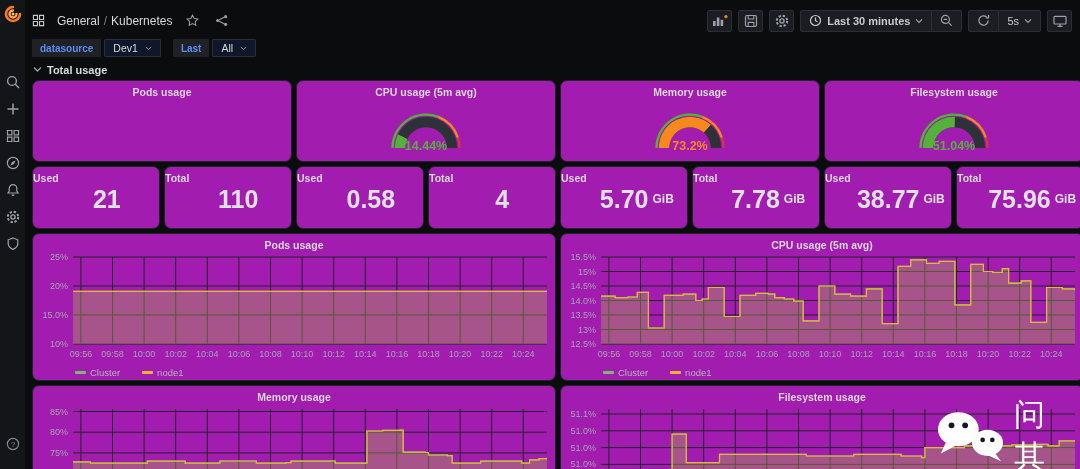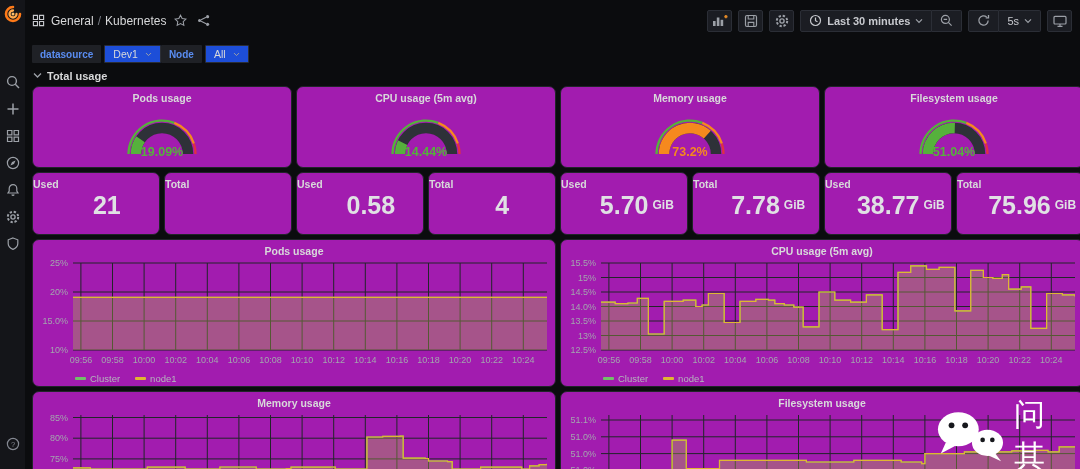--- a/index.html
+++ b/index.html
@@ -6,50 +6,50 @@
   html,body{width:1080px;height:469px;overflow:hidden}
   body{background:#0b0c0e;font-family:"Liberation Sans",sans-serif;position:relative}
   .app{display:flex;width:100%;height:100%}
   
   .sidebar{width:25px;background:#141519;display:flex;flex-direction:column;align-items:center;flex:none}
   .logo{margin:5px 0 19px;cursor:pointer}
   .side-btn{width:25px;height:27px;display:flex;align-items:center;justify-content:center;background:none;border:0;cursor:pointer}
   .side-bottom{margin-top:auto;margin-bottom:12px}
   
   .main{flex:1;display:flex;flex-direction:column;min-width:0}
-  .navbar{height:33px;display:flex;align-items:center;padding:8px 8px 0 7px;gap:6px;flex:none}
+  .navbar{height:33px;display:flex;align-items:center;padding:8px 8px 0 7px;gap:12px;flex:none}
   .crumb{color:#d8d9da;font-size:12px;cursor:pointer}
   .sep{color:#7b7f87;font-size:12px}
   .nav-icon-btn{background:none;border:0;display:flex;align-items:center;cursor:pointer;padding:2px}
   .nav-right{margin-left:auto;display:flex;align-items:center;gap:6px}
   .sq-btn{width:25px;height:22px;background:#1b1d23;border:1px solid #2b2e36;border-radius:2px;display:flex;align-items:center;justify-content:center;cursor:pointer}
   .btn-group{display:flex}
   .btn{height:22px;background:#1b1d23;border:1px solid #2b2e36;color:#c7c9ce;font-size:11px;display:flex;align-items:center;gap:5px;padding:0 8px;cursor:pointer}
   .btn-group .btn:not(:first-child){border-left:0}
   .btn-group .btn:first-child{border-radius:2px 0 0 2px}
   .btn-group .btn:last-child{border-radius:0 2px 2px 0}
   
-  .filters{height:22px;display:flex;align-items:center;padding-left:7px;margin-top:10px;flex:none}
+  .filters{height:22px;display:flex;align-items:center;gap:12px;padding-left:7px;margin-top:4px;flex:none}
   .var{display:flex;gap:3px;align-items:center}
   .var-label{background:#1f2126;color:#5a8df2;font-size:10px;font-weight:700;height:18px;display:flex;align-items:center;padding:0 8px;border-radius:1px}
-  .var-value{border:1px solid #2b2e36;background:#1d4ed8;color:#d8d9da;font-size:10.5px;height:18px;display:flex;align-items:center;gap:7px;padding:0 8px;border-radius:1px;cursor:pointer}
+  .var-value{border:1px solid #2b2e36;background:#0f172a;color:#d8d9da;font-size:10.5px;height:18px;display:flex;align-items:center;gap:7px;padding:0 8px;border-radius:1px;cursor:pointer}
   
   .row-title{height:21px;display:flex;align-items:center;gap:5px;padding-left:8px;color:#d8d9da;font-size:11px;font-weight:700;cursor:pointer;flex:none}
   
   .dash{padding-left:7px;display:flex;flex-direction:column;gap:4px}
   .prow{display:flex;gap:4px}
   .panel{background:#a21caf;border:1px solid #212429;border-radius:7px;flex:none;overflow:hidden}
   .panel-title{text-align:center;font-size:10.5px;font-weight:700;color:#d8d9da;padding-top:5px;height:17px;cursor:pointer;white-space:nowrap}
   .gpanel{width:260px;height:82px}
   .gauge-box{display:flex;justify-content:center;margin-top:-1px}
   .spanel{width:128px;height:63px;display:flex;flex-direction:row}
   .stat-value{flex:1;display:flex;align-items:center;justify-content:center;color:#e0e1e4;font-size:25px;font-weight:700;padding-top:3px}
   .stat-unit{font-size:12px;font-weight:700;margin-left:4px}
   .cpanel{width:524px;height:148px}
-  .legend{display:flex;gap:15px;padding-left:42px;font-size:9.5px;color:#b4b7bc;align-items:center;height:14px}
+  .legend{display:flex;gap:22px;padding-left:42px;font-size:9.5px;color:#b4b7bc;align-items:center;height:14px}
   .lg-item{cursor:pointer;white-space:nowrap}
   .lg-item i{display:inline-block;width:11px;height:3px;border-radius:1px;margin-right:4px;vertical-align:middle}
   .tick{fill:#a3a7ae;font-size:9px;font-family:"Liberation Sans",sans-serif}
   .grid{stroke:#222529;stroke-width:1}
   
   .watermark{position:absolute;left:936px;top:394px;display:flex;align-items:center;gap:8px;z-index:5;color:#fff;font-size:31px;letter-spacing:3px}
 </style>
 </head>
 <body>
 
@@ -211,21 +211,21 @@
       <div class="var">
         <span class="var-label">datasource</span>
         <span class="var-value">
           <span>Dev1</span>
           <svg width="7" height="5" viewBox="0 0 8 6">
               <path d="M1 1.3l3 3 3-3" stroke="#9ca0a7" stroke-width="1.2" fill="none"></path>
             </svg>
         </span>
       </div>
       <div class="var">
-        <span class="var-label">Node</span>
+        <span class="var-label">Last</span>
         <span class="var-value">
           <span>All</span>
           <svg width="7" height="5" viewBox="0 0 8 6">
               <path d="M1 1.3l3 3 3-3" stroke="#9ca0a7" stroke-width="1.2" fill="none"></path>
             </svg>
         </span>
       </div>
     </div>
 
     <div class="row-title">
@@ -233,30 +233,20 @@
           <path d="M1 1.5l3.5 3.5L8 1.5" stroke="#9ca0a7" stroke-width="1.3" fill="none"></path>
         </svg>
       <span>Total usage</span>
     </div>
 
     <div class="dash">
 
       <div class="prow">
         <div class="panel gpanel">
           <div class="panel-title">Pods usage</div>
-          <div class="gauge-box">
-              <svg width="110" height="59" viewBox="0 0 110 59">
-                <path d="M29.0 51.0A26 26 0 0 1 81.0 51.0" stroke="#2e3138" stroke-width="10.5" fill="none"></path>
-                <path d="M29.0 51.0A26 26 0 0 1 33.5 36.3" stroke="#56B13C" stroke-width="10.5" fill="none"></path>
-                <path d="M21.5 51.0A33.5 33.5 0 0 1 67.3 19.9" stroke="#56B13C" stroke-width="2.3" fill="none"></path>
-                <path d="M67.3 19.9A33.5 33.5 0 0 1 86.9 40.6" stroke="#F5891E" stroke-width="2.3" fill="none"></path>
-                <path d="M86.9 40.6A33.5 33.5 0 0 1 88.5 51.0" stroke="#E02F44" stroke-width="2.3" fill="none"></path>
-                <text x="55" y="53" fill="#56B13C" font-size="12.5" font-weight="bold" text-anchor="middle" font-family="Liberation Sans,sans-serif">19.09%</text>
-              </svg>
-            </div>
         </div>
         <div class="panel gpanel">
           <div class="panel-title">CPU usage (5m avg)</div>
           <div class="gauge-box">
               <svg width="110" height="59" viewBox="0 0 110 59">
                 <path d="M29.0 51.0A26 26 0 0 1 81.0 51.0" stroke="#2e3138" stroke-width="10.5" fill="none"></path>
                 <path d="M29.0 51.0A26 26 0 0 1 31.6 39.6" stroke="#56B13C" stroke-width="10.5" fill="none"></path>
                 <path d="M21.5 51.0A33.5 33.5 0 0 1 67.3 19.9" stroke="#56B13C" stroke-width="2.3" fill="none"></path>
                 <path d="M67.3 19.9A33.5 33.5 0 0 1 86.9 40.6" stroke="#F5891E" stroke-width="2.3" fill="none"></path>
                 <path d="M86.9 40.6A33.5 33.5 0 0 1 88.5 51.0" stroke="#E02F44" stroke-width="2.3" fill="none"></path>
@@ -295,20 +285,24 @@
       <div class="prow">
         <div class="panel spanel">
             <div class="panel-title">Used</div>
             <div class="stat-value">
               <span>21</span>
               <span class="stat-unit"></span>
             </div>
           </div>
         <div class="panel spanel">
             <div class="panel-title">Total</div>
+            <div class="stat-value">
+              <span>110</span>
+              <span class="stat-unit"></span>
+            </div>
           </div>
         <div class="panel spanel">
             <div class="panel-title">Used</div>
             <div class="stat-value">
               <span>0.58</span>
               <span class="stat-unit"></span>
             </div>
           </div>
         <div class="panel spanel">
             <div class="panel-title">Total</div>

